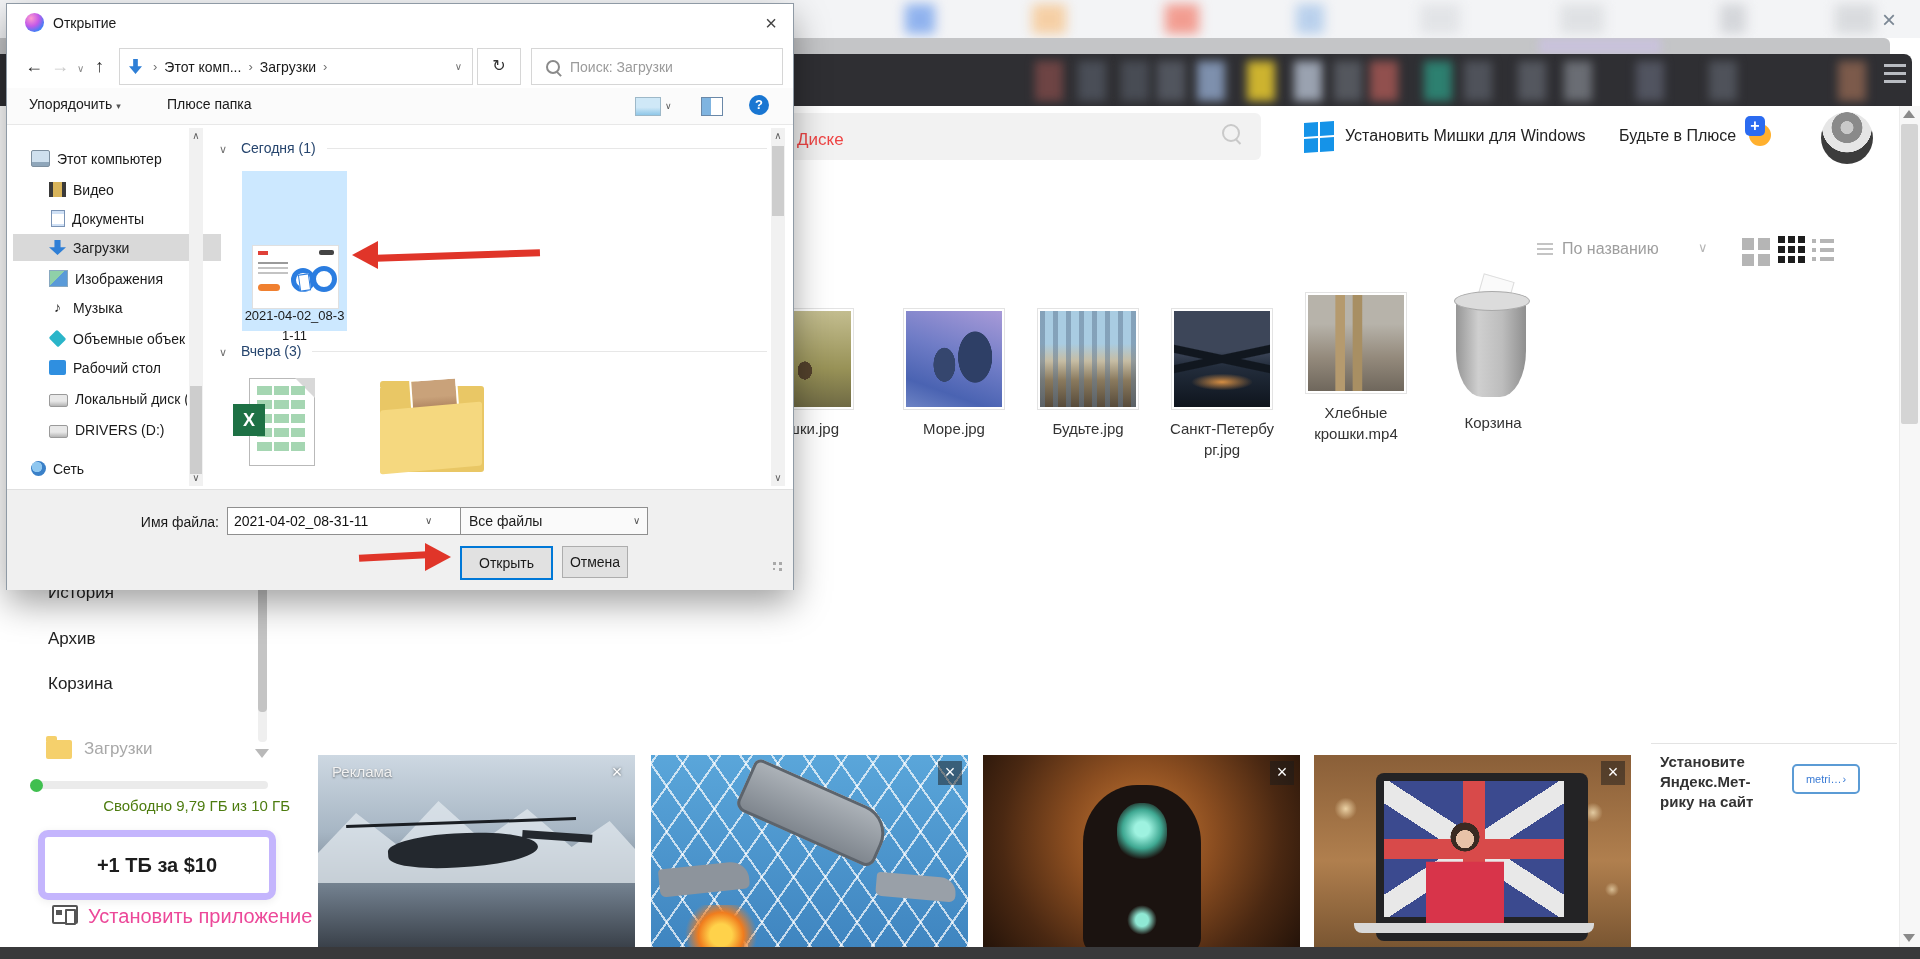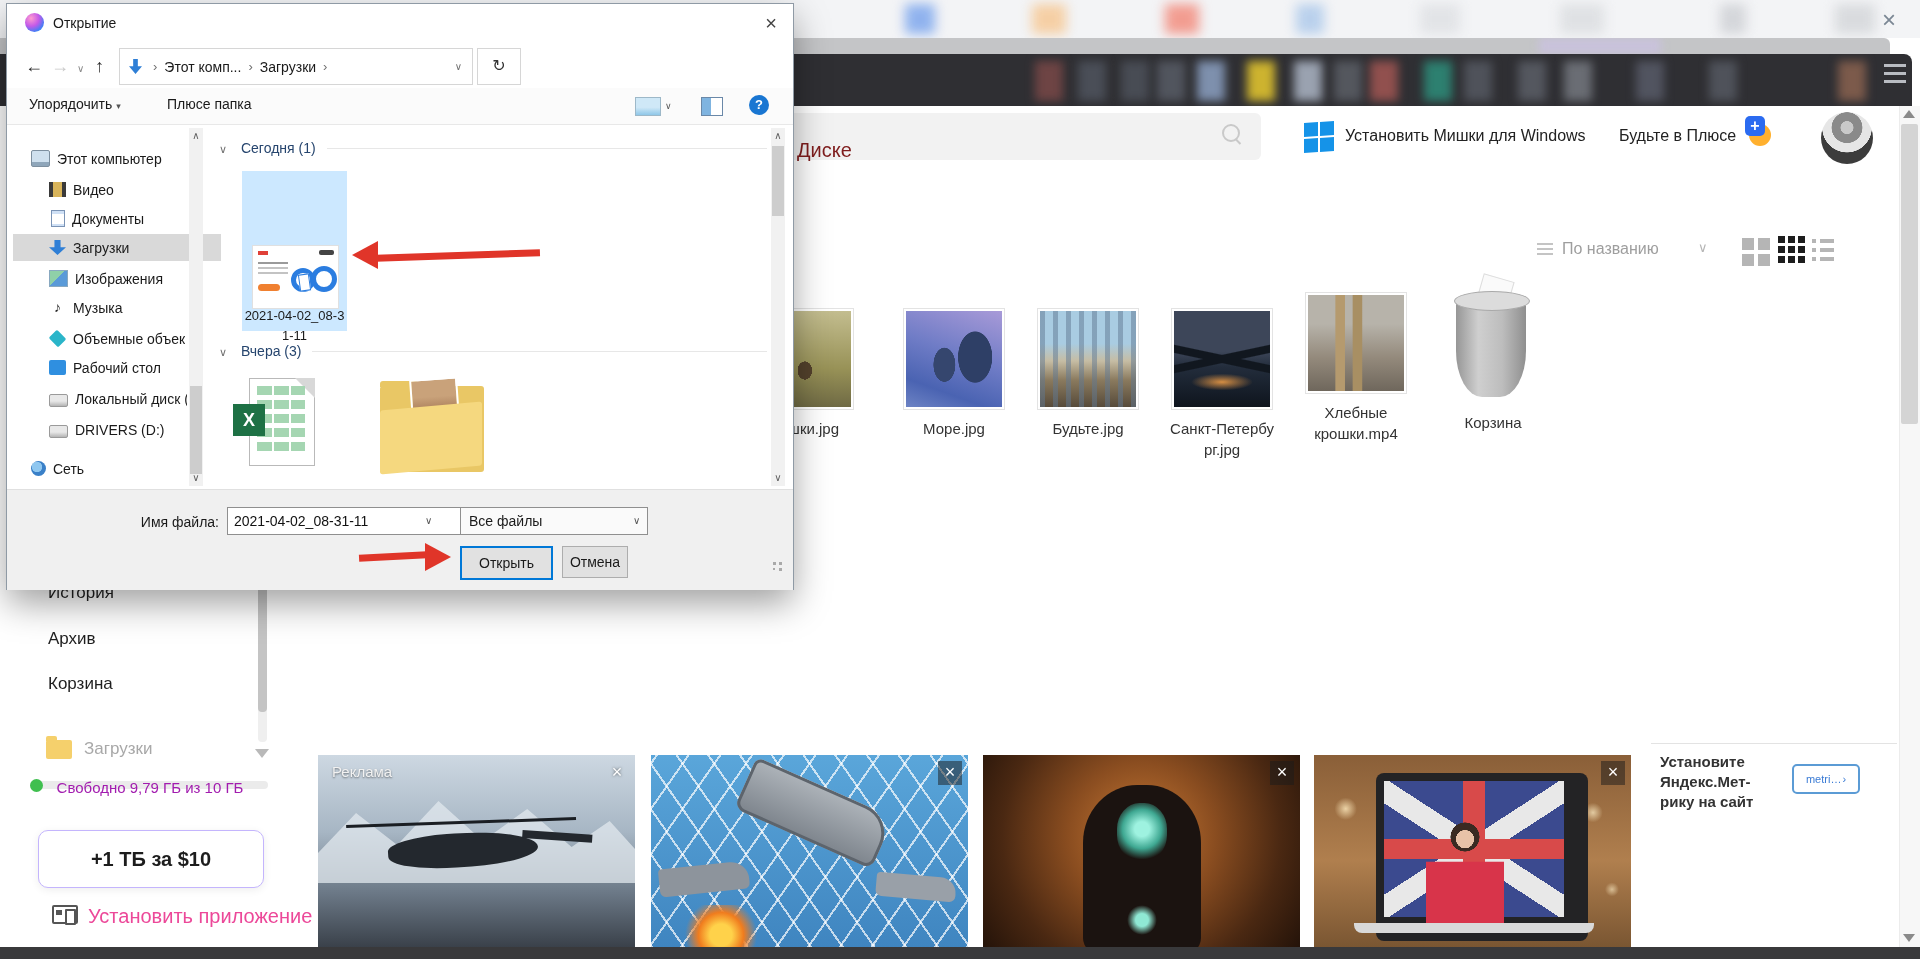--- a/index.html
+++ b/index.html
@@ -17,21 +17,21 @@
           box-shadow:0 8px #b9bcc2,0 16px #b9bcc2}
 
   
   #page-scrollbar{left:1899px;top:106px;width:21px;height:841px;background:#f7f7f7;border-left:1px solid #ececec}
   .sb-arrow{position:absolute;width:0;height:0;border-left:6px solid transparent;border-right:6px solid transparent}
   #sb-up{left:1903px;top:110px;border-bottom:8px solid #8a8a8a}
   #sb-down{left:1903px;top:934px;border-top:8px solid #8a8a8a}
   #sb-thumb{left:1901px;top:124px;width:17px;height:300px;background:#d4d4d4;border-radius:2px}
 
   #disk-search{left:530px;top:113px;width:731px;height:47px;background:#f2f2f2;border-radius:6px}
-  #disk-search-text{left:797px;top:139px;font-size:20px;color:#7f1d1d}
+  #disk-search-text{left:797px;top:130px;font-size:17px;color:#ef4444}
   .mag{position:absolute;border-radius:50%}
   #disk-mag{left:1222px;top:124px;width:14px;height:14px;border:2px solid #c9c9c9}
   #disk-mag::after{content:"";position:absolute;width:2px;height:7px;background:#c9c9c9;left:13px;top:12px;transform:rotate(-45deg)}
 
   #win-logo{left:1304px;top:122px;width:30px;height:30px;display:grid;grid-template:14px 14px/14px 14px;gap:2px;transform:skewY(-4deg)}
   #win-logo div{background:#1593e8}
   #install-win{left:1345px;top:127px;font-size:16px;color:#222}
   #plus-text{left:1619px;top:127px;font-size:16px;color:#222}
   #plus-badge{left:1745px;top:116px;width:30px;height:30px}
   #plus-badge .circ{position:absolute;left:4px;top:8px;width:22px;height:22px;border-radius:50%;background:#ffb02e}
@@ -82,22 +82,22 @@
   
   .nav-item{position:absolute;left:48px;font-size:17px;color:#1f1f1f}
   #side-scroll{left:258px;top:560px;width:9px;height:182px;background:#efefef;border-radius:4px}
   #side-thumb{left:258px;top:560px;width:9px;height:152px;background:#c4c4c4;border-radius:4px}
   #side-down{left:255px;top:749px;border-left:7px solid transparent;border-right:7px solid transparent;border-top:9px solid #b9b9b9}
   #dl-folder{left:46px;top:740px;width:26px;height:19px;background:#f5d06c;border-radius:2px}
   #dl-folder::before{content:"";position:absolute;left:0;top:-4px;width:11px;height:5px;background:#f5d06c;border-radius:2px 2px 0 0}
   #dl-label{left:84px;top:739px;font-size:17px;color:#a8a8a8}
   #prog{left:30px;top:781px;width:238px;height:8px;background:#ebebeb;border-radius:4px}
   #prog-dot{left:30px;top:779px;width:13px;height:13px;border-radius:50%;background:#3fbf4f}
-  #storage{left:10px;top:779px;width:280px;text-align:center;font-size:15px;color:#a21caf}
-  #upgrade{left:38px;top:830px;width:224px;height:56px;background:#fff;border:1px solid #c4b5fd;border-radius:10px;
+  #storage{left:10px;top:797px;width:280px;text-align:right;font-size:15px;color:#4d7c0f}
+  #upgrade{left:38px;top:830px;width:224px;height:56px;background:#fff;border:7px solid #c4b5fd;border-radius:10px;
            box-shadow:0 2px 8px rgba(0,0,0,.07);font-size:20px;font-weight:bold;color:#1d1d1d;
            display:flex;align-items:center;justify-content:center}
   #appico{left:52px;top:905px;width:22px;height:15px;border:2px solid #555;border-radius:2px;background:#fff}
   #appico::after{content:"";position:absolute;left:11px;top:2px;width:7px;height:12px;background:#fff;border:2px solid #555;border-radius:1px}
   #appico::before{content:"";position:absolute;left:2px;top:3px;width:6px;height:5px;background:#555}
   #install-app{left:88px;top:905px;font-size:20px;color:#ec4899}
 
   
   .ad{position:absolute;top:755px;width:317px;height:192px;overflow:hidden}
   .ad-close{position:absolute;right:6px;top:6px;width:24px;height:24px;color:#fff;font-size:18px;line-height:23px;
@@ -421,20 +421,24 @@
   <div class="abs" id="addr">
     <div id="addr-ico"></div>
     <span class="crumb-sep">›</span>
     <span>Этот комп...</span>
     <span class="crumb-sep">›</span>
     <span>Загрузки</span>
     <span class="crumb-sep">›</span>
     <span id="addr-caret">∨</span>
   </div>
   <div class="abs" id="refresh">↻</div>
+  <div class="abs" id="dlg-search">
+    <span id="dlg-mag"></span>
+    <span>Поиск: Загрузки</span>
+  </div>
 
   <div class="abs" id="dlg-toolbar"></div>
   <div class="abs" id="organize">
     <span>Упорядочить</span>
     <span class="tb-caret">▾</span>
   </div>
   <div class="abs" id="neworg">Плюсе папка</div>
   <div class="abs" id="tb-pic"></div>
   <div class="abs" id="tb-pic-caret">∨</div>
   <div class="abs" id="tb-pane"></div>

